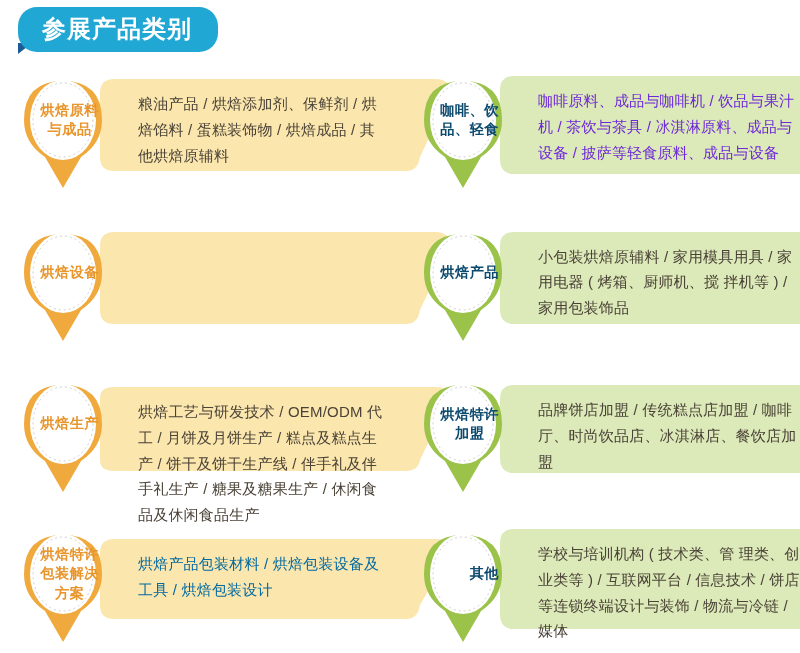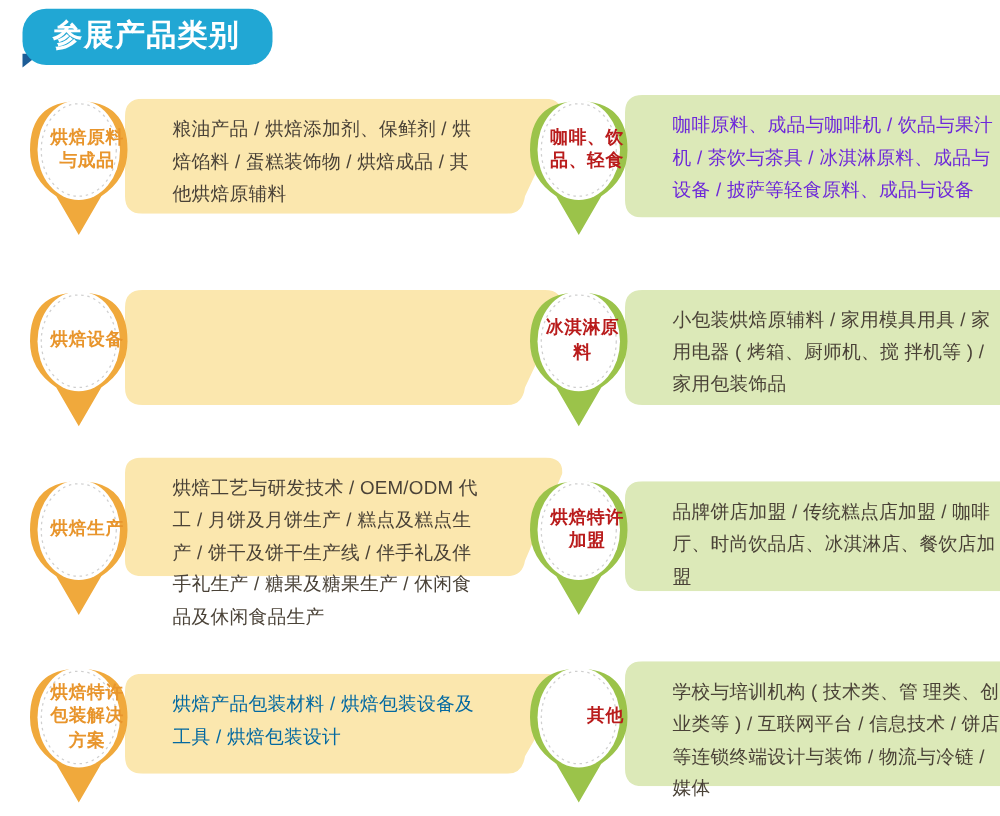--- a/index.html
+++ b/index.html
@@ -80,21 +80,21 @@
     font-size:14.2px;
     font-weight:bold;
     line-height:1.36;
     letter-spacing:0.5px;
     z-index:5;
     pointer-events:none;
   }
   .pin .pin-label span{display:block;padding:0 8px;}
 
   .theme-amber .pin-label{color:#E8952C;}
-  .theme-green .pin-label{color:#b91c1c;}
+  .theme-green .pin-label{color:#0c4a6e;}
 </style>
 </head>
 <body>
 
 <div id="banner-wrap">
   <div id="banner-tail"></div>
   <div id="banner">参展产品类别</div>
 </div>
 
 <div class="grid" id="grid">
@@ -178,29 +178,29 @@
           <span class="txt" style="color: rgb(74, 66, 55);">小包装烘焙原辅料 / 家用模具用具 / 家用电器 ( 烤箱、厨师机、搅 拌机等 ) / 家用包装饰品</span>
         </div>
         <div class="pin" style="top: 13.5px;">
           <svg viewBox="0 0 98 126">
             <path d="M49 117 L31 86 Q10 72 10 49 Q10 10 49 10 Q88 10 88 49 Q88 72 67 86 Z" fill="#9BC34A"></path>
             <ellipse cx="49" cy="49" rx="33" ry="40" fill="#ffffff"></ellipse>
             <ellipse cx="49" cy="49" rx="30" ry="37" fill="none" stroke="#cfcfcf" stroke-width="1" stroke-dasharray="2 3"></ellipse>
           </svg>
           <div class="pin-label">
             <span>
-              <span style="display:block">冰淇淋原料</span>
+              <span style="display:block">烘焙产品</span>
             </span>
           </div>
         </div>
       </div>
     </div>
     <div class="row" style="position: absolute; top: 305px; left: 0px; height: 150px;">
       <div class="cell left theme-amber" style="height: 150px; width: 380px;">
-        <div class="panel" style="width: 350px; height: 95px; top: 3px;">
+        <div class="panel" style="width: 350px; height: 84px; top: 24px;">
           <div class="panel-bg">
             <svg viewBox="0 0 350 108" preserveAspectRatio="none">
               <path d="M 14 0 H 336 Q 350 0 350 14 L 320 94 Q 318 108 306 108 H 14 Q 0 108 0 94 V 14 Q 0 0 14 0 Z" fill="#FBE7AE"></path>
             </svg>
           </div>
           <span class="txt" style="color: rgb(74, 66, 55);">烘焙工艺与研发技术 / OEM/ODM 代工 / 月饼及月饼生产 / 糕点及糕点生产 / 饼干及饼干生产线 / 伴手礼及伴手礼生产 / 糖果及糖果生产 / 休闲食品及休闲食品生产</span>
         </div>
         <div class="pin" style="top: 12px;">
           <svg viewBox="0 0 98 126">
             <path d="M49 117 L31 86 Q10 72 10 49 Q10 10 49 10 Q88 10 88 49 Q88 72 67 86 Z" fill="#F0A93C"></path>

